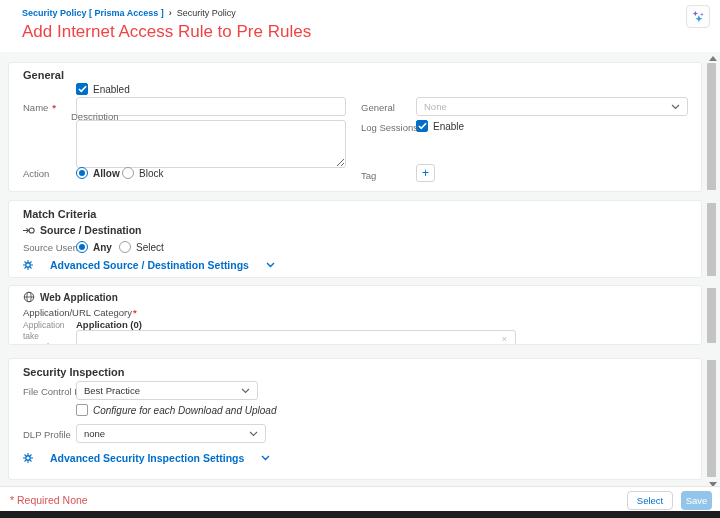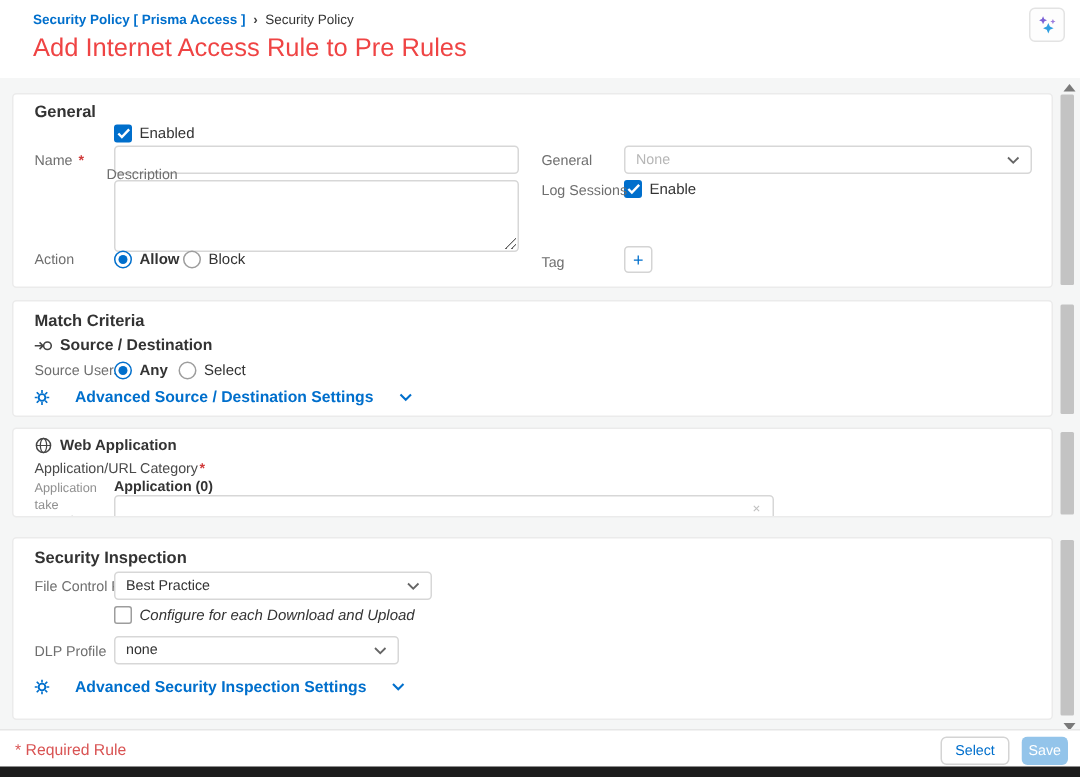--- a/index.html
+++ b/index.html
@@ -172,21 +172,21 @@
     <div class="mini-h" style="left:67px; top:33px;">Application (0)</div>
     <div class="inp" style="left:67px; top:44px; width:440px; height:24px;">
       <span class="clear-x">×</span>
     </div>
   </div>
 
   <div class="card" style="top:358px; height:122px;">
     <div class="sec-h" style="left:14px; top:7px;">Security Inspection</div>
 
     <div class="lbl" style="left:14px; top:27px;">File Control Pr...</div>
-    <div class="sel" style="left:67px; top:22px; width:212px; height:19px;gap:32px;">
+    <div class="sel" style="left:67px; top:22px; width:182px; height:19px;gap:32px;">
       <span>Best Practice</span>
       <svg class="chev" width="9" height="6" viewBox="0 0 9 6">
         <path d="M1 1l3.5 3.5L8 1" stroke="#666" stroke-width="1.2" fill="none"></path>
         </svg>
     </div>
 
     <div class="chk" style="left:67px; top:45px;"></div>
     <div class="ctl-lbl" style="left:84px; top:46px;font-style:italic;">Configure for each Download and Upload</div>
 
     <div class="lbl" style="left:14px; top:70px;">DLP Profile</div>
@@ -210,18 +210,18 @@
   </div>
 
   <div class="sb-arrow sb-up"></div>
   <div class="sb-thumb" style="top:63px; height:127px;"></div>
   <div class="sb-thumb" style="top:203px; height:73px;"></div>
   <div class="sb-thumb" style="top:288px; height:55px;"></div>
   <div class="sb-thumb" style="top:360px; height:117px;"></div>
   <div class="sb-arrow sb-down"></div>
 
   <div class="footer">
-    <div class="req-note"><span>*</span> <span>Required Rule</span></div>
+    <div class="req-note"><span>*</span> <span>Required None</span></div>
     <div class="btn btn-cancel">Select</div>
     <div class="btn btn-save">Save</div>
   </div>
   <div class="dark-strip"></div>
 </div>
 
 </body></html>

